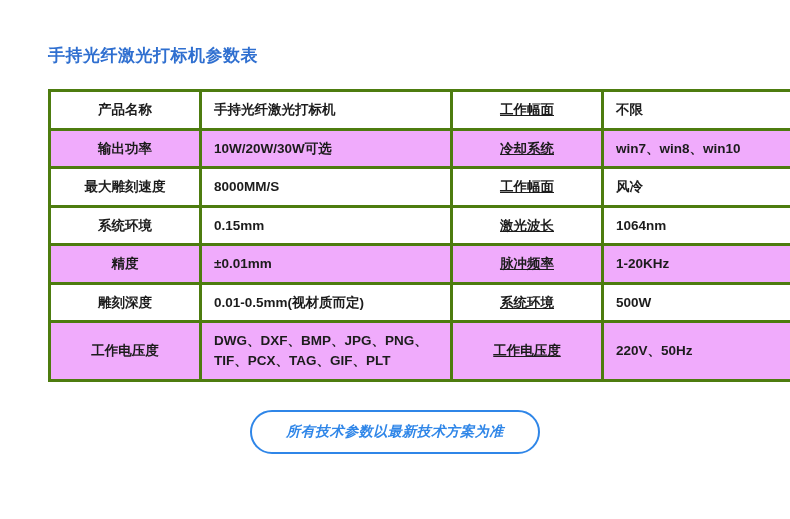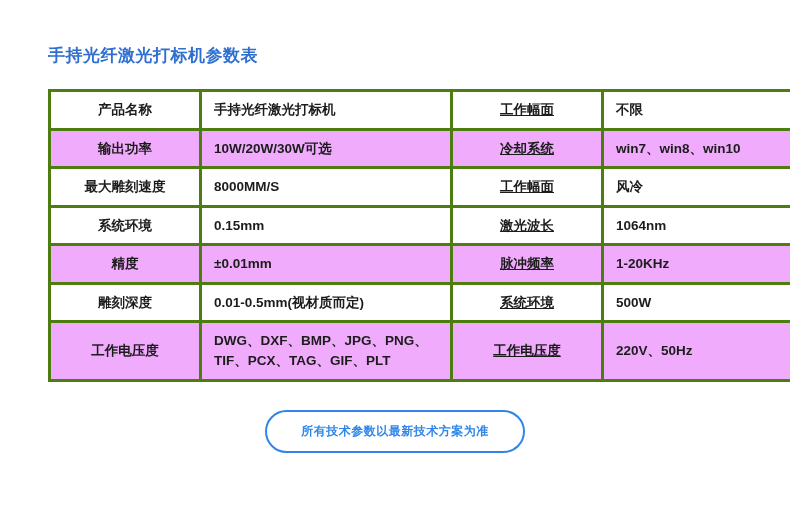--- a/index.html
+++ b/index.html
@@ -69,25 +69,26 @@
     left: 0;
     top: 410px;
     width: 790px;
     text-align: center;
   }
   .badge {
     display: inline-block;
     border: 2px solid #2f86e8;
     border-radius: 22px;
     color: #2f86e8;
-    font-size: 12px;
+    font-size: 14px;
     font-weight: bold;
     padding: 11px 34px;
     letter-spacing: 0.5px;
     background: #ffffff;
+    font-style: italic;
   }
 </style>
 </head>
 <body>
 
 <div class="page">
 
   <div class="title">手持光纤激光打标机参数表</div>
 
   <div class="table-wrap">

